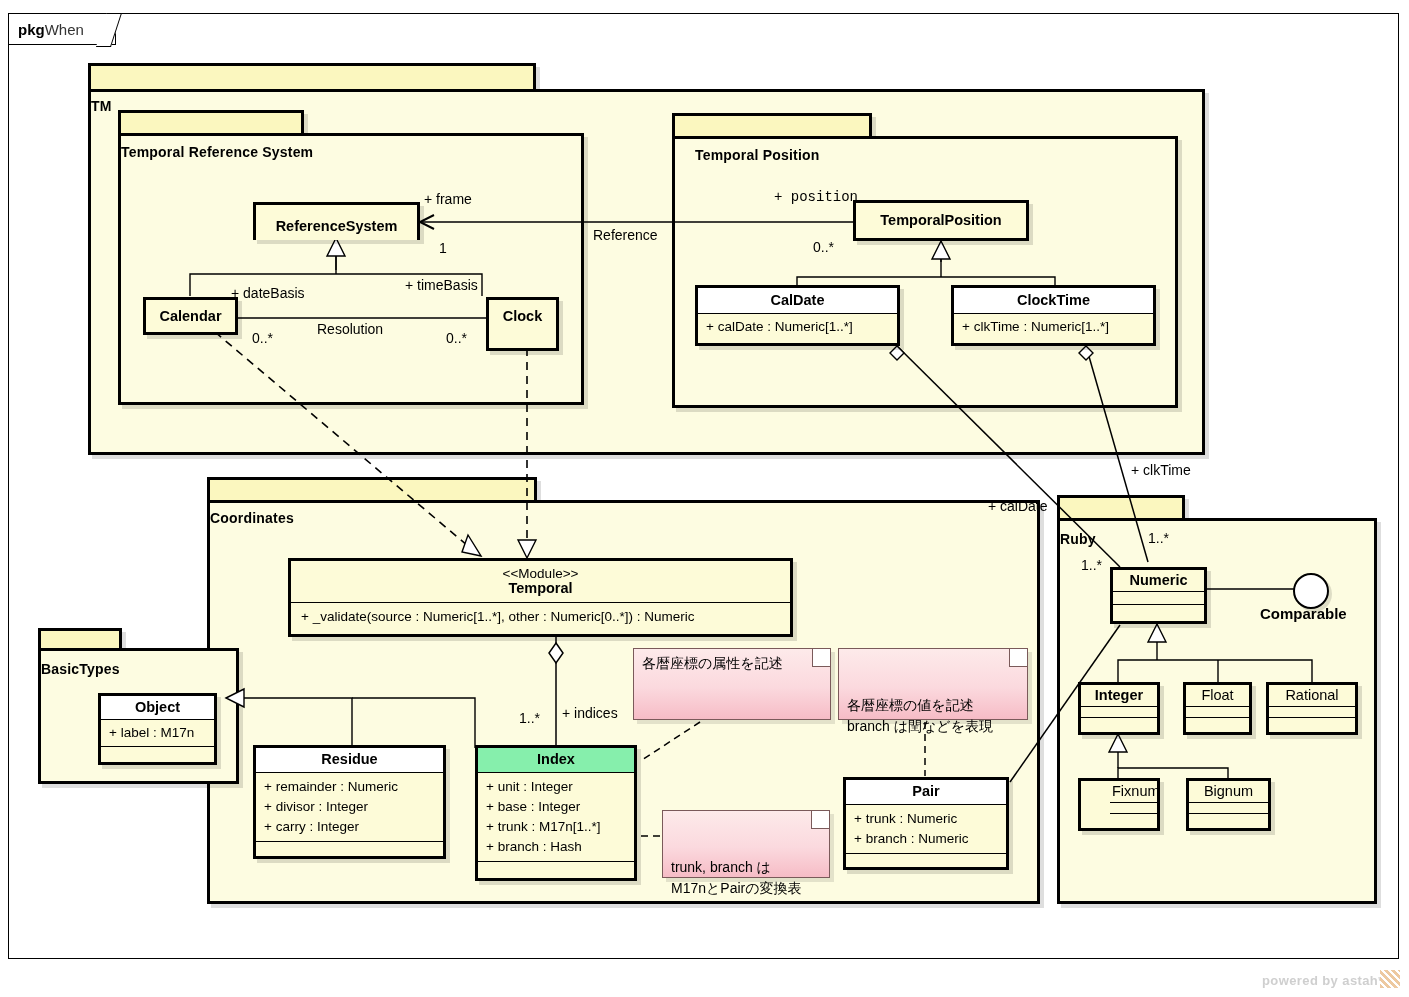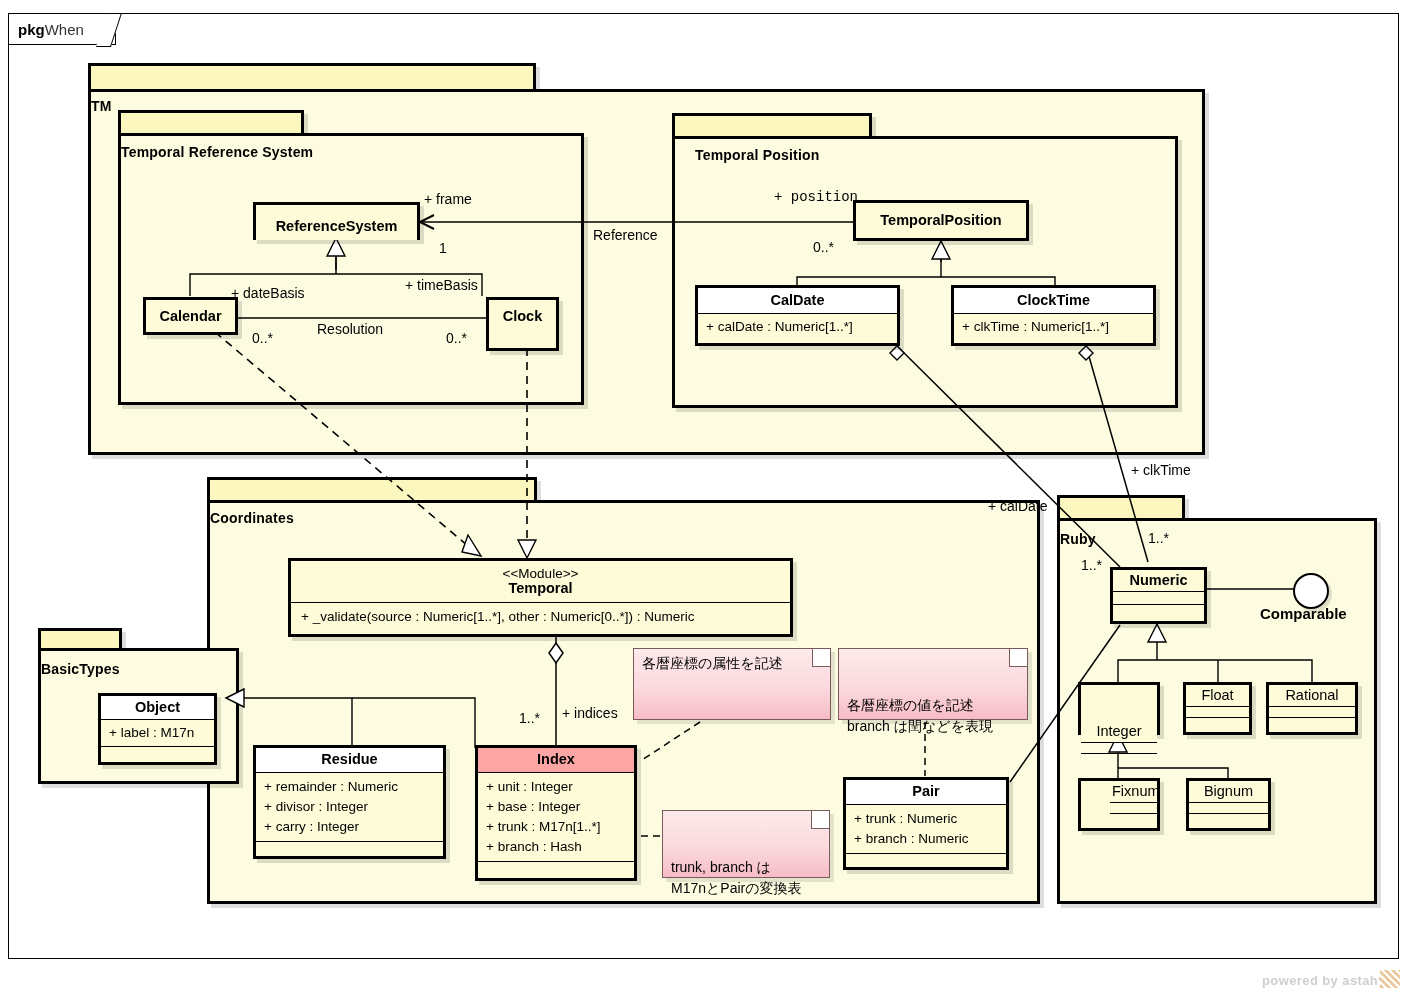--- a/index.html
+++ b/index.html
@@ -204,21 +204,21 @@
     <div class="cls-name" style="background:#fff;padding:3px 2px 5px;">Residue</div>
     <div class="cls-attrs">
       <div>+ remainder : Numeric</div>
       <div>+ divisor : Integer</div>
       <div>+ carry : Integer</div>
     </div>
     <div class="cls-empty-mid"></div>
   </div>
 
   <div class="cls" style="left:475px;top:745px;width:162px;height:136px;">
-    <div class="cls-name" style="background:#fca5a5;padding:3px 2px 5px;">Index</div>
+    <div class="cls-name" style="background:#86efac;padding:3px 2px 5px;">Index</div>
     <div class="cls-attrs">
       <div>+ unit : Integer</div>
       <div>+ base : Integer</div>
       <div>+ trunk : M17n[1..*]</div>
       <div>+ branch : Hash</div>
     </div>
     <div class="cls-empty-mid"></div>
   </div>
 
   <div class="cls" style="left:843px;top:777px;width:166px;height:93px;">
@@ -230,21 +230,21 @@
     <div class="cls-empty-mid"></div>
   </div>
 
   <div class="cls" style="left:1110px;top:567px;width:97px;height:57px;">
     <div class="cls-name" style="padding:2px 2px 3px;">Numeric</div>
     <div class="cls-empty-mid" style="height:13px;"></div>
     <div class="cls-empty-mid" style="height:13px;"></div>
   </div>
 
   <div class="cls" style="left:1078px;top:682px;width:82px;height:53px;">
-    <div class="cls-name" style="font-weight:normal;padding:2px 2px 3px;margin-top:36px;">Integer</div>
+    <div class="cls-name" style="font-weight:bold;padding:2px 2px 3px;">Integer</div>
     <div class="cls-empty-mid" style="height:11px;"></div>
     <div class="cls-empty-mid" style="height:11px;"></div>
   </div>
 
   <div class="cls" style="left:1183px;top:682px;width:69px;height:53px;">
     <div class="cls-name" style="font-weight:normal;padding:2px 2px 3px;">Float</div>
     <div class="cls-empty-mid" style="height:11px;"></div>
     <div class="cls-empty-mid" style="height:11px;"></div>
   </div>
 

